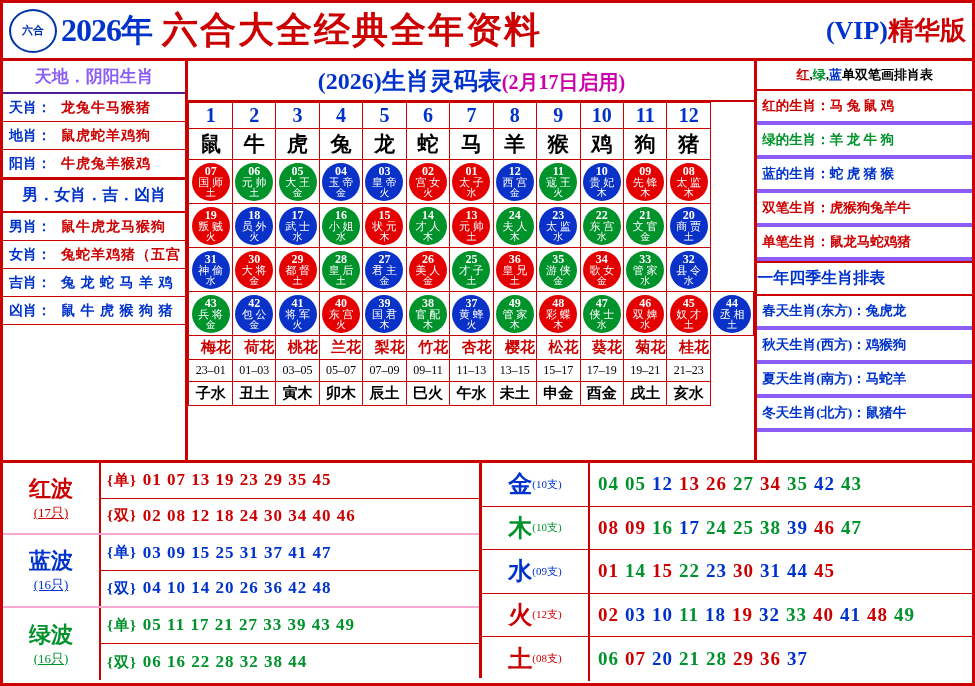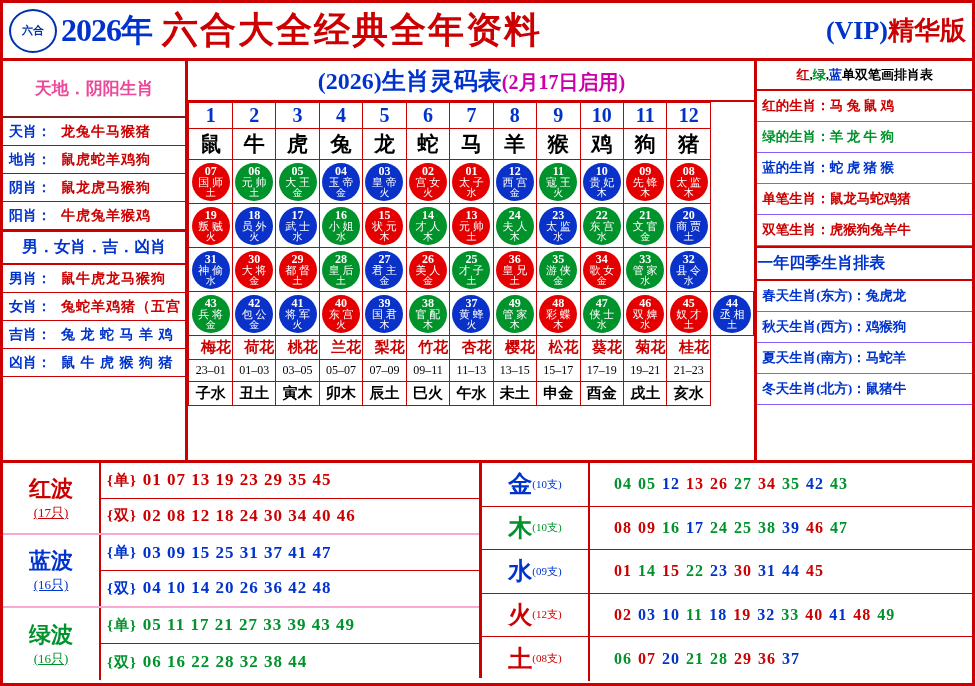--- a/index.html
+++ b/index.html
@@ -55,23 +55,23 @@
   .vip .vip-red { color:#cc0000; }
 
   
   .body-row { display: flex; height: 399px; }
   .col-left { width: 190px; border-right: 3px solid #cc0000; }
   .col-mid { width: 583px; border-right: 3px solid #cc0000; }
   .col-right { width: 220px; }
 
   .box-title {
     text-align:center; font-weight:bold; font-size:17px;
-    padding: 16px 0; color:#ec4899;
-    font-family:"Liberation Serif", serif;
-    border-bottom: 2px solid #7f1d1d;
+    padding: 4px 0; color:#8b5cf6;
+    font-family:"Liberation Serif", serif;
+    border-bottom: 2px solid #4c1d95;
   }
   .lrow {
     display:flex; align-items:center;
     border-bottom: 1px solid #cc0000;
     height: 28px; padding-left: 6px;
     font-size: 14px; font-weight:bold;
     font-family:"Liberation Serif", serif;
   }
   .lrow .lbl { color:#0033cc; width: 52px; flex:0 0 auto; }
   .lrow .val { color:#cc0000; letter-spacing:1px; }
@@ -122,21 +122,21 @@
   .branch td { font-size:15px; font-weight:bold; color:#000; height:24px; }
 
   
   .rtitle {
     text-align:center; font-size:13px; font-weight:bold;
     padding:5px 2px; border-bottom:2px solid #cc0000;
     font-family:"Liberation Serif", serif;
   }
   .rtitle .r1{color:#cc0000;} .rtitle .r2{color:#00922b;} .rtitle .r3{color:#0033cc;} .rtitle .r4{color:#000;}
   .rrow {
-    border-bottom:1px solid #8b5cf6;
+    border-bottom:4px solid #8b5cf6;
     font-size:13.5px; font-weight:bold; padding:6px 5px;
     font-family:"Liberation Serif", serif;
   }
   .c-red{color:#cc0000;} .c-green{color:#00922b;} .c-blue{color:#0033cc;}
   .rsub {
     text-align:left; font-size:16px; font-weight:bold; color:#0033cc;
     border-top:2px solid #cc0000; border-bottom:2px solid #cc0000;
     padding:5px 0; font-family:"Liberation Serif", serif;
   }
 
@@ -170,21 +170,21 @@
   .el-row { display:flex; height:43.5px; border-bottom:1px solid #cc0000; align-items:center; }
   .el-row:last-child { border-bottom:none; }
   .el-name {
     width: 108px; flex:0 0 auto; text-align:center;
     font-family:"Liberation Serif", serif;
     border-right:2px solid #cc0000; height:100%;
     display:flex; align-items:center; justify-content:center;
   }
   .el-name .en { font-size:24px; font-weight:bold; }
   .el-name .ec { font-size:11px; }
-  .el-nums { flex:1; padding-left:24px; font-size:16px; font-weight:bold; letter-spacing:1px;
+  .el-nums { flex:1; padding-left:8px; font-size:19px; font-weight:bold; letter-spacing:1px;
              font-family:"Liberation Serif", serif; }
   .mixed span { margin-right:6px; }
 </style>
 </head>
 <body>
 
 <div class="page">
 
   <div class="header">
     <div class="logo">六合</div>
@@ -200,24 +200,20 @@
     <div class="col-left">
       <div class="box-title">天地．阴阳生肖</div>
       <div id="left-rows">
           <div class="lrow">
             <span class="lbl">天肖：</span>
             <span class="val">龙兔牛马猴猪</span>
           </div>
           <div class="lrow">
             <span class="lbl">地肖：</span>
             <span class="val">鼠虎蛇羊鸡狗</span>
-          </div>
-          <div class="lrow">
-            <span class="lbl">阴肖：</span>
-            <span class="val">鼠龙虎马猴狗</span>
           </div>
           <div class="lrow">
             <span class="lbl">阳肖：</span>
             <span class="val">牛虎兔羊猴鸡</span>
           </div>
         </div>
       <div class="sep-title">男．女肖．吉．凶肖</div>
       <div id="left-rows2">
           <div class="lrow">
             <span class="lbl">男肖：</span>
@@ -670,22 +666,22 @@
     </div>
 
     <div class="col-right">
       <div class="rtitle">
         <span class="r1">红</span><span class="r4">,</span><span class="r2">绿</span><span class="r4">,</span><span class="r3">蓝</span><span class="r4">单双笔画排肖表</span>
       </div>
       <div id="right-rows">
           <div class="rrow c-red"><span>红的生肖：</span><span>马 兔 鼠 鸡</span></div>
           <div class="rrow c-green"><span>绿的生肖：</span><span>羊 龙 牛 狗</span></div>
           <div class="rrow c-blue"><span>蓝的生肖：</span><span>蛇 虎 猪 猴</span></div>
+          <div class="rrow c-red"><span>双笔生肖：</span><span>虎猴狗兔羊牛</span></div>
           <div class="rrow c-red"><span>单笔生肖：</span><span>鼠龙马蛇鸡猪</span></div>
-          <div class="rrow c-red"><span>双笔生肖：</span><span>虎猴狗兔羊牛</span></div>
         </div>
       <div class="rsub">一年四季生肖排表</div>
       <div id="season-rows">
           <div class="rrow c-blue">春天生肖(东方)：兔虎龙</div>
           <div class="rrow c-blue">秋天生肖(西方)：鸡猴狗</div>
           <div class="rrow c-blue">夏天生肖(南方)：马蛇羊</div>
           <div class="rrow c-blue">冬天生肖(北方)：鼠猪牛</div>
         </div>
     </div>
   </div>

